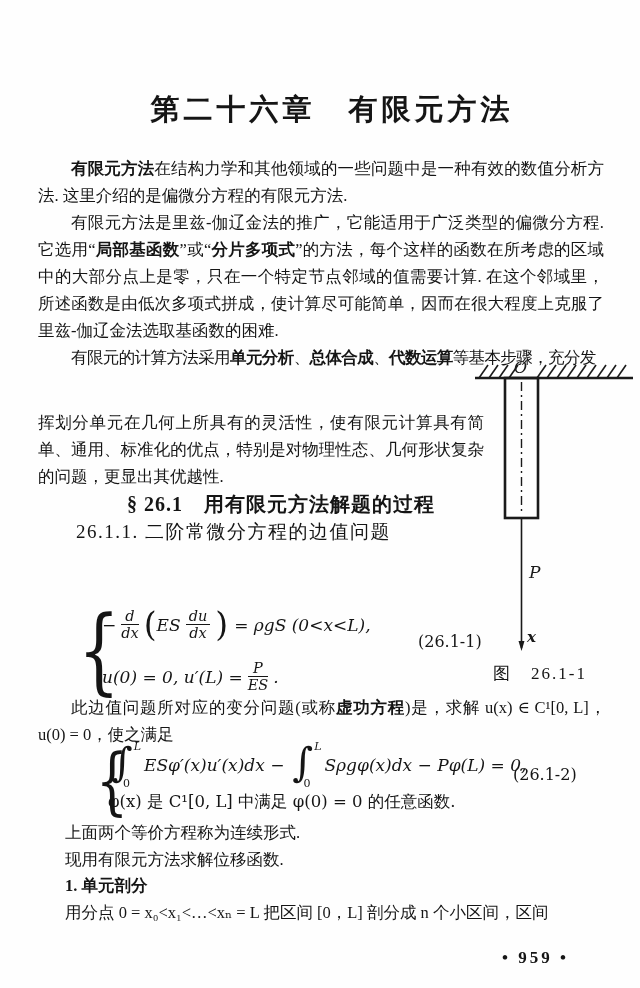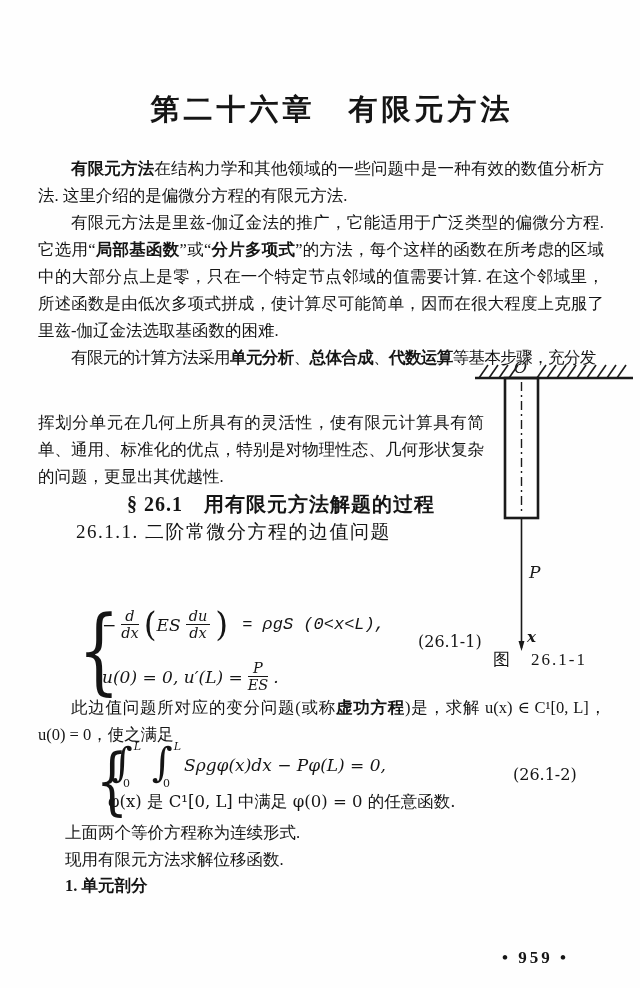--- a/index.html
+++ b/index.html
@@ -40,21 +40,21 @@
   .frac .num { border-bottom:1.4px solid #151515; padding:0 3px; }
   .bigp { font-size:33px; font-style:normal; line-height:33px; font-weight:normal; }
   .eqlabel { position:absolute; font-style:normal; font-size:16px; }
   .intg { position:relative; display:inline-block; width:26px; height:44px; font-style:normal; margin-right:6px; }
   .intg .g   { position:absolute; left:0; top:-4px; font-size:40px; line-height:46px; }
   .intg .sup { position:absolute; right:-3px; top:-3px; font-size:11px; font-style:italic; }
   .intg .sub { position:absolute; left:11px; bottom:-3px; font-size:11px; }
   .cjkline { font-style:normal; font-size:16.5px;text-align:center; }
   
   .figure { position:absolute; top:352px; left:455px; width:180px; height:312px; }
-  .fig-caption { position:absolute; top:648px; left:458px; width:164px;
+  .fig-caption { position:absolute; top:662px; left:458px; width:164px;
                  text-align:center; font-size:17px; letter-spacing:2px; }
   .page-number { position:absolute; top:948px; left:502px; font-size:17px;
                  font-weight:bold; letter-spacing:3px; }
 </style>
 </head>
 <body>
 
 <div class="page">
 
   <h1 class="title">第二十六章　有限元方法</h1>
@@ -79,21 +79,21 @@
           <span class="num">d</span>
           <span class="den">dx</span>
         </span>
       <span class="bigp">(</span>
       <span>ES</span>
       <span class="frac">
           <span class="num">du</span>
           <span class="den">dx</span>
         </span>
       <span class="bigp">)</span>
-      <span style="margin-left:14px;font-family:Liberation Mono, monospace;">= ρgS (0&lt;x&lt;L),</span>
+      <span style="margin-left:6px;">= ρgS (0&lt;x&lt;L),</span>
     </span>
     <span class="eqrow" style="left:24px; top:60px;">
       <span>u(0) = 0,  u′(L) =</span>
       <span class="frac">
           <span class="num">P</span>
           <span class="den">ES</span>
         </span>
       <span>.</span>
     </span>
     <span class="eqlabel" style="left:340px; top:32px;">(26.1-1)</span>
@@ -104,35 +104,37 @@
   </div>
 
   <div class="eq" id="eq2">
     <span class="brace">{</span>
     <span class="eqrow" style="left:12px; top:2px;">
       <span class="intg">
           <span class="g">∫</span>
           <span class="sup">L</span>
           <span class="sub">0</span>
         </span>
+      <span>ESφ′(x)u′(x)dx −</span>
       <span class="intg" style="margin-left:8px;">
           <span class="g">∫</span>
           <span class="sup">L</span>
           <span class="sub">0</span>
         </span>
       <span>Sρgφ(x)dx − Pφ(L) = 0,</span>
     </span>
     <span class="eqrow cjkline" style="left:8px; top:50px;">φ(x) 是 C¹[0, L] 中满足 φ(0) = 0 的任意函数.</span>
     <span class="eqlabel" style="left:413px; top:24px;">(26.1-2)</span>
   </div>
 
   <div class="blk blk-bottom">
     <p>上面两个等价方程称为连续形式.</p>
     <p>现用有限元方法求解位移函数.</p>
     <p><b>1. 单元剖分</b></p>
+    <p>用分点 0 = x₀&lt;x₁&lt;…&lt;xₙ = L 把区间 [0，L] 剖分成 n 个小区间，区间</p>
   </div>
 
   <svg class="figure" viewBox="0 0 180 312">
     <g stroke="#1a1a1a">
       <line x1="20" y1="26" x2="178" y2="26" stroke-width="2.4"></line>
       <g stroke-width="1.6">
         <line x1="24" y1="26" x2="33" y2="13"></line>
           <line x1="34" y1="26" x2="43" y2="13"></line>
         <line x1="44" y1="26" x2="53" y2="13"></line>
           <line x1="54" y1="26" x2="63" y2="13"></line>

